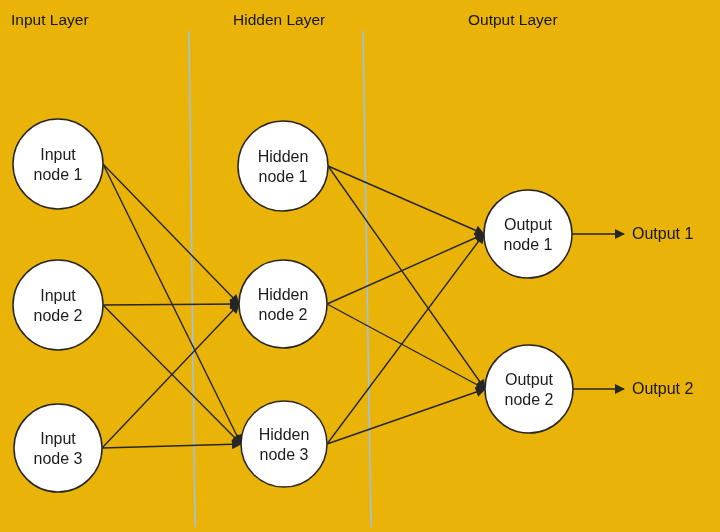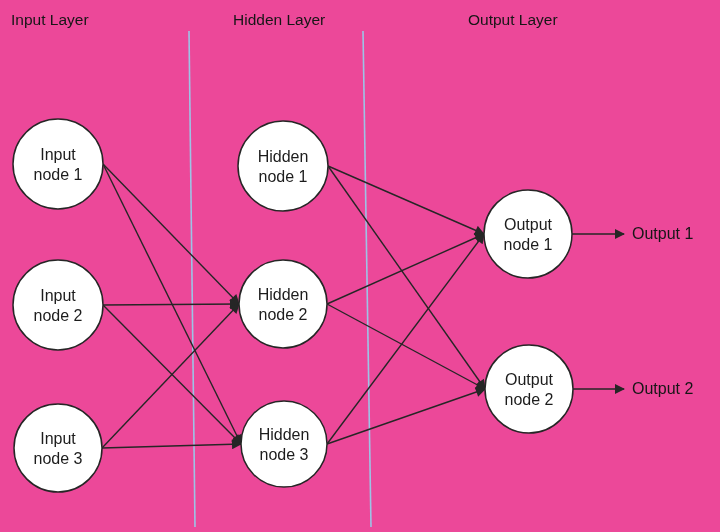--- a/index.html
+++ b/index.html
@@ -5,21 +5,21 @@
   html, body {
     margin: 0;
     padding: 0;
     background: #ffffff;
     font-family: "Liberation Sans", sans-serif;
   }
   .canvas {
     position: relative;
     width: 720px;
     height: 532px;
-    background: #ec4899;
+    background: #eab308;
     overflow: hidden;
   }
   svg { display: block; }
   .layer-hdr {
     font-family: "Liberation Sans", sans-serif;
     font-size: 15.5px;
     fill: #161616;
   }
   .node-circle {
     fill: #ffffff;

